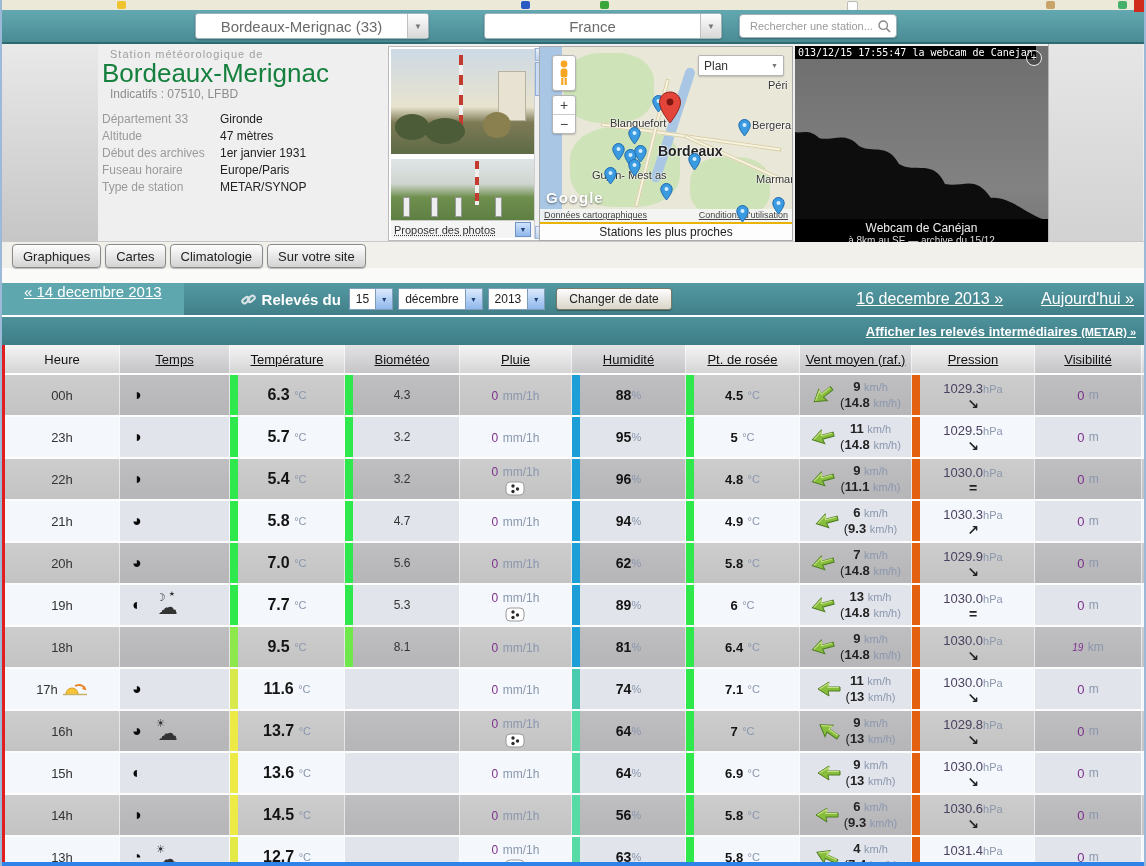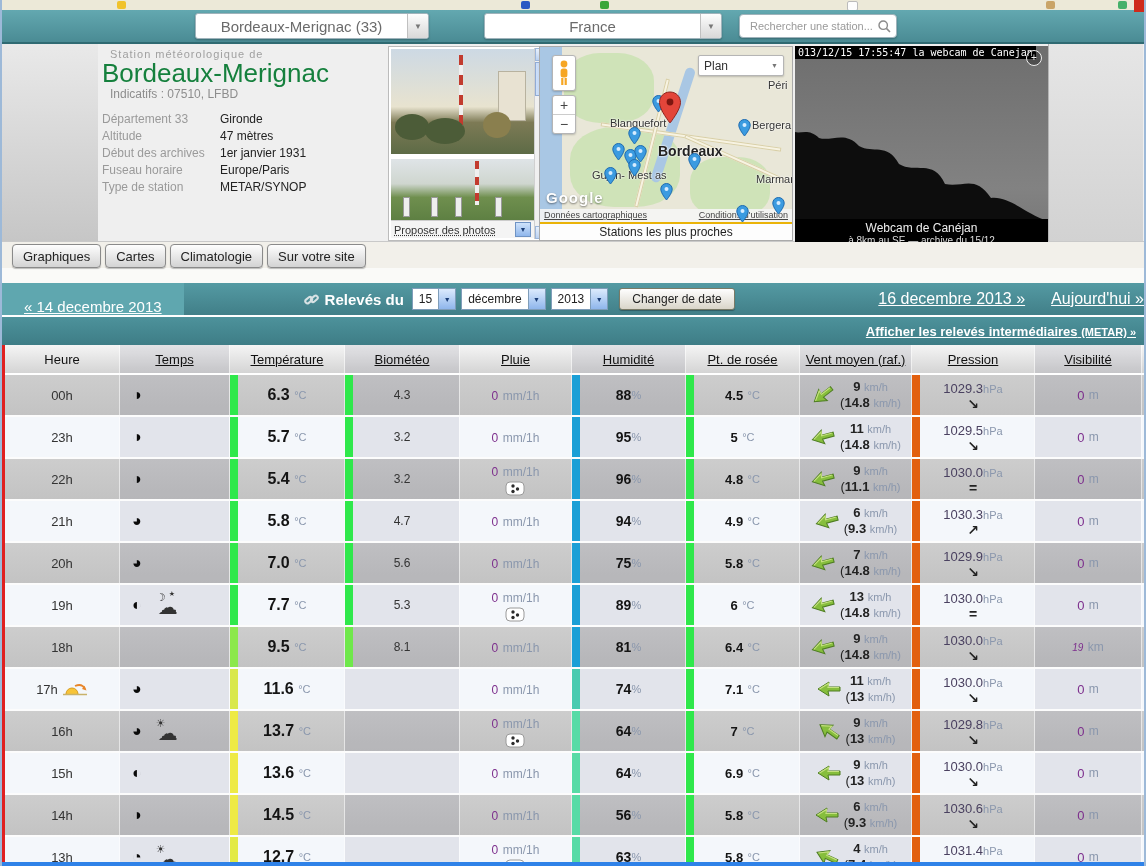--- a/index.html
+++ b/index.html
@@ -92,30 +92,30 @@
   .wccap .t1{font-size:12px;}
   .wccap .t2{font-size:10px;color:#ddd;}
   
   .tabsrow{position:relative;height:26px;background:#f2f0ea;padding-left:10px;display:flex;align-items:flex-end;gap:4px;}
   .tab{height:22px;padding:0 10px;display:flex;align-items:center;font-size:13px;color:#222;
        background:linear-gradient(180deg,#fefefe,#d3d3d3);border:1px solid #8a8a8a;border-radius:4px;
        box-shadow:0 1px 1px rgba(0,0,0,.25);cursor:pointer;}
   .gap{height:15px;background:#fafaf8;}
   
   .datebar{position:relative;height:32px;background:linear-gradient(180deg,#549aa3,#417f88);display:flex;align-items:center;}
-  .prevbox{height:100%;background:#5fa7af;display:flex;align-items:flex-end;padding:0 22px;margin-right:120px;}
+  .prevbox{height:100%;background:#5fa7af;display:flex;align-items:flex-start;padding:0 22px;margin-right:57px;}
   .wlink{color:#fff;text-decoration:underline;font-size:15px;white-space:nowrap;cursor:pointer;}
   .relev{color:#fff;font-weight:bold;font-size:15px;margin:0 8px 0 6px;}
   .xpcombo{display:flex;height:20px;background:#fff;border:1px solid #7f9db9;margin-right:5px;align-items:stretch;}
   .xpcombo .v{display:flex;align-items:center;font-size:12px;color:#222;padding:0 6px;}
   .xpcombo .a{width:16px;background:linear-gradient(180deg,#dcebfd,#8fb6ec);border-left:1px solid #7f9db9;
               color:#1b3e77;font-size:7px;display:flex;align-items:center;justify-content:center;}
   .chgbtn{height:22px;margin-left:6px;padding:0 12px;font-size:12px;color:#222;background:linear-gradient(180deg,#fefefe,#d9d5c9);
           border:1px solid #7a7a66;border-radius:3px;box-shadow:0 1px 1px rgba(0,0,0,.3);cursor:pointer;font-family:inherit;}
-  .datebar .right{margin-left:auto;display:flex;gap:26px;}
+  .datebar .right{margin-left:auto;display:flex;gap:38px;padding-right:10px;}
   .metarbar{position:relative;height:28px;background:linear-gradient(180deg,#4d929b,#3e7d86);display:flex;align-items:center;justify-content:flex-end;padding-right:8px;}
   .metarbar a{color:#fff;font-weight:bold;font-size:13px;text-decoration:underline;cursor:pointer;}
   .metarbar .mt2{font-size:11px;}
   
   .tbl{position:relative;border-left:3px solid #e02020;}
   .trow{display:grid;grid-template-columns:115px 110px 115px 115px 112px 114px 114px 112px 123px 107px;}
   .thead{height:28px;background:linear-gradient(180deg,#f5f5f5,#d4d4d4);border-bottom:2px solid #fff;}
   .thead .cell{font-size:13px;color:#111;}
   .thead a{color:#111;text-decoration:underline;cursor:pointer;}
   .cell{position:relative;display:flex;align-items:center;justify-content:center;border-right:1px solid rgba(255,255,255,.55);box-sizing:border-box;}
@@ -624,21 +624,21 @@
       <span class="bar" style="background:#2fe84b;"></span>
       <span style="font-size:12px;color:#333;">5.6</span>
           </div>
           <div class="cell">
       <span class="stack">
               <span><span class="pnum">0</span> <span class="unit2">mm/1h</span></span>
             </span>
           </div>
           <div class="cell shaded">
       <span class="bar" style="background:#1b9fd6;"></span>
-      <span class="num" style="font-size:14px;">75</span>
+      <span class="num" style="font-size:14px;">62</span>
             <span class="unit">%</span>
           </div>
           <div class="cell">
       <span class="bar" style="background:#2fe84b;"></span>
       <span class="num" style="font-size:13px;">5.8</span>&nbsp;<span class="unit">°C</span></div>
           <div class="cell shaded windcell">
       <svg width="26" height="20" viewBox="0 0 26 20" style="transform:rotate(-15deg);flex:none;">
     <path d="M2 10 L13 3 L12 8 L24 8 L24 12 L12 12 L13 17 Z" fill="#86be3c" stroke="#4e7d22" stroke-width="1"></path>
     <path d="M3.5 10 L12.5 4.5 L12 8.5 L23 8.5" fill="none" stroke="#c4e07e" stroke-width="1.2"></path>
             </svg>

